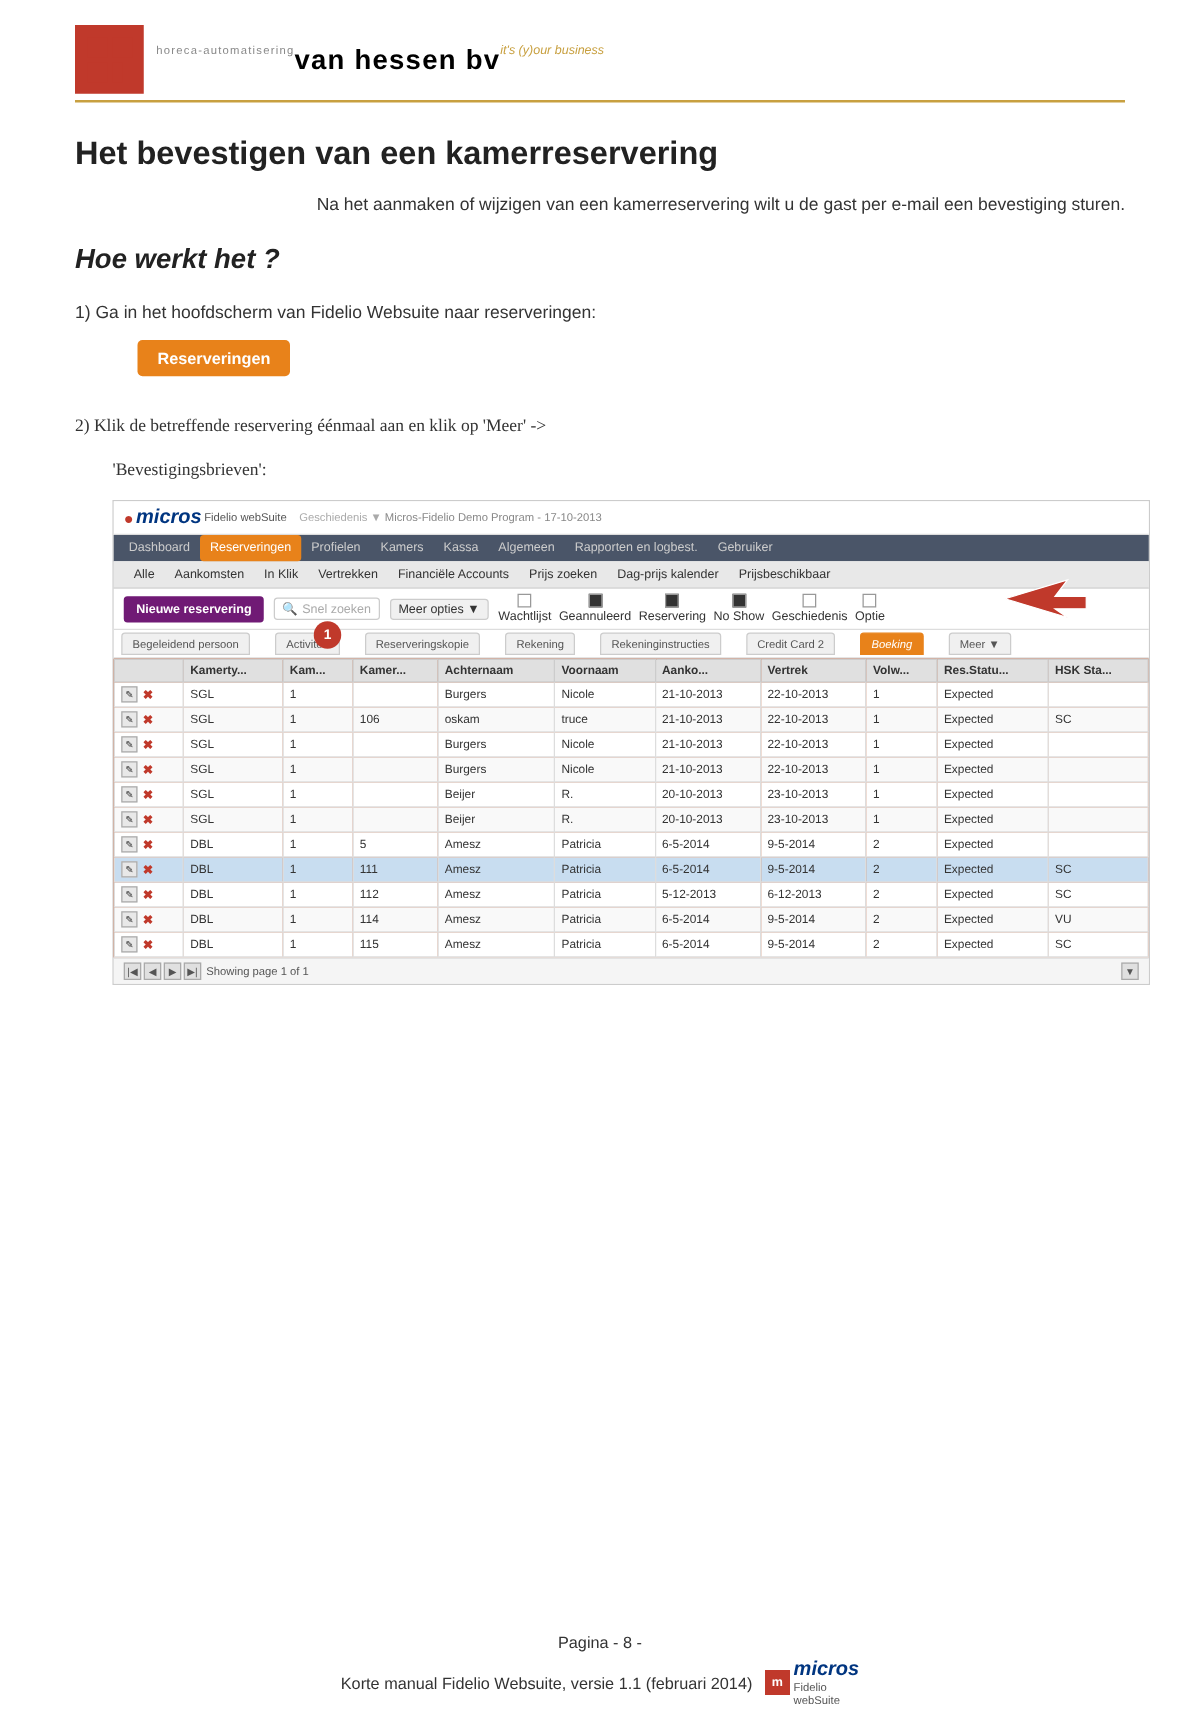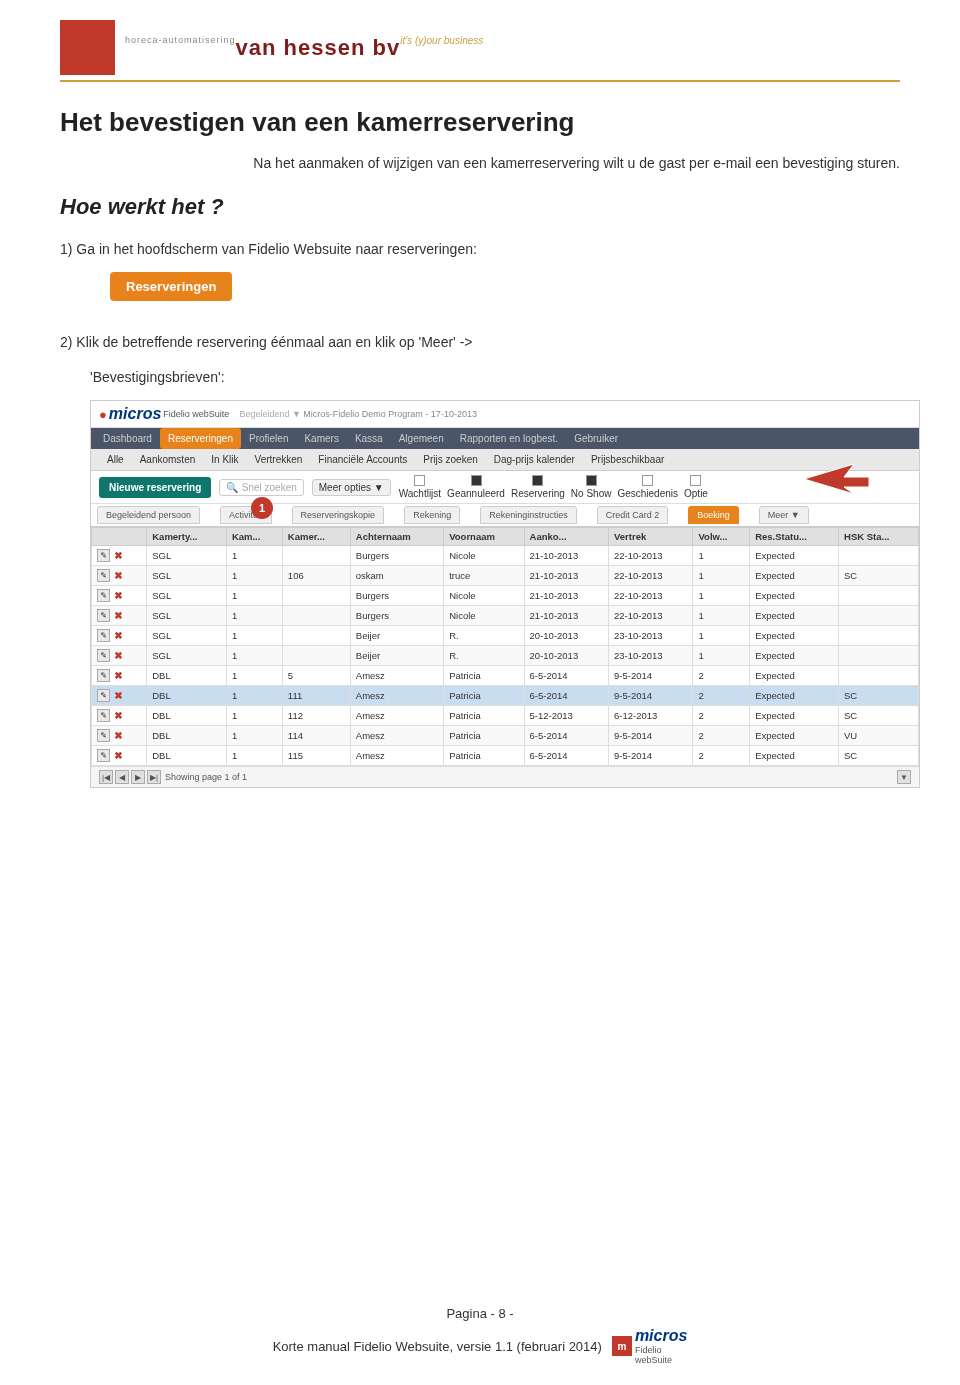--- a/index.html
+++ b/index.html
@@ -159,21 +159,21 @@
     .toolbar-row {
       background: #fff;
       display: flex;
       align-items: center;
       padding: 4px 8px;
       gap: 8px;
       border-bottom: 1px solid #ddd;
       flex-wrap: wrap;
     }
     .new-btn {
-      background: #0f766e;
+      background: #701a75;
       color: #fff;
       font-size: 10px;
       font-weight: bold;
       padding: 5px 10px;
       border-radius: 3px;
       border: none;
       cursor: pointer;
     }
     .search-box {
       display: flex;
@@ -235,20 +235,21 @@
       border-radius: 3px 3px 0 0;
       background: #f0f0f0;
       color: #555;
       font-size: 9px;
       cursor: pointer;
     }
     .tab-item.active-tab {
       background: #e8821a;
       color: #fff;
       border-color: #e8821a;
+      font-style: italic;
     }
 
     
     .table-area {
       background: #c2410c;
       overflow: hidden;
     }
     .data-table {
       width: 100%;
       border-collapse: collapse;
@@ -415,56 +416,56 @@
   <div class="logo-icon">
     <svg viewBox="0 0 40 40" xmlns="http://www.w3.org/2000/svg">
       <rect x="2" y="2" width="16" height="16" fill="#c0392b"></rect>
       <rect x="22" y="2" width="16" height="16" fill="#c0392b"></rect>
       <rect x="2" y="22" width="16" height="16" fill="#c0392b"></rect>
       <rect x="22" y="22" width="8" height="16" fill="#c0392b"></rect>
     </svg>
   </div>
   <div class="logo-text-area">
     <span style="font-size:9px;color:#888;letter-spacing:1px;">horeca-automatisering</span>
-    <span style="font-size:22px;color:#7f1d1d;font-weight:bold;letter-spacing:1px;">van hessen bv</span>
+    <span style="font-size:22px;color:#000000;font-weight:bold;letter-spacing:1px;">van hessen bv</span>
     <span style="font-size:10px;color:#c8a040;font-style:italic;">it's (y)our business</span>
   </div>
 </div>
 <div style="border-bottom:2px solid #c8a040;margin-bottom:25px;margin-top:5px;"></div>
 
 <h1 class="page-title">Het bevestigen van een kamerreservering</h1>
 
 <p class="body-text">Na het aanmaken of wijzigen van een kamerreservering wilt u de gast per e-mail een bevestiging sturen.</p>
 
 <h2 class="section-heading">Hoe werkt het ?</h2>
 
 <div class="step-container">
   <p class="step-text">1)  Ga in het hoofdscherm van Fidelio Websuite naar reserveringen:</p>
   <div class="indent">
     <div class="orange-button">Reserveringen</div>
   </div>
 </div>
 
-<div class="step-container" style="margin-top:14px;">
+<div class="step-container" style="margin-top:14px;font-family:Liberation Serif, serif;">
   <p class="step-text">2)  Klik de betreffende reservering éénmaal aan en klik op 'Meer' -&gt;</p>
   <p class="step-text indent">'Bevestigingsbrieven':</p>
 </div>
 
 <div class="screenshot-container indent" style="position:relative;">
 
   <div class="fidelio-topbar">
     <div class="fidelio-logo-area">
       <span style="color:#c0392b;font-size:13px;font-weight:bold;margin-right:2px;">●</span>
       <span class="fidelio-micros">micros</span>
       <span style="display:flex;flex-direction:column;margin-left:2px;">
         <span class="fidelio-web">Fidelio webSuite</span>
       </span>
     </div>
     <span class="fidelio-breadcrumb">
-      <span style="color:#aaa;">Begeleidend ▼ </span>
+      <span style="color:#aaa;">Geschiedenis ▼ </span>
       <span>Micros-Fidelio Demo Program - 17-10-2013</span>
     </span>
   </div>
 
   <div class="nav-bar">
     <div class="nav-item">Dashboard</div>
     <div class="nav-item active">Reserveringen</div>
     <div class="nav-item">Profielen</div>
     <div class="nav-item">Kamers</div>
     <div class="nav-item">Kassa</div>

